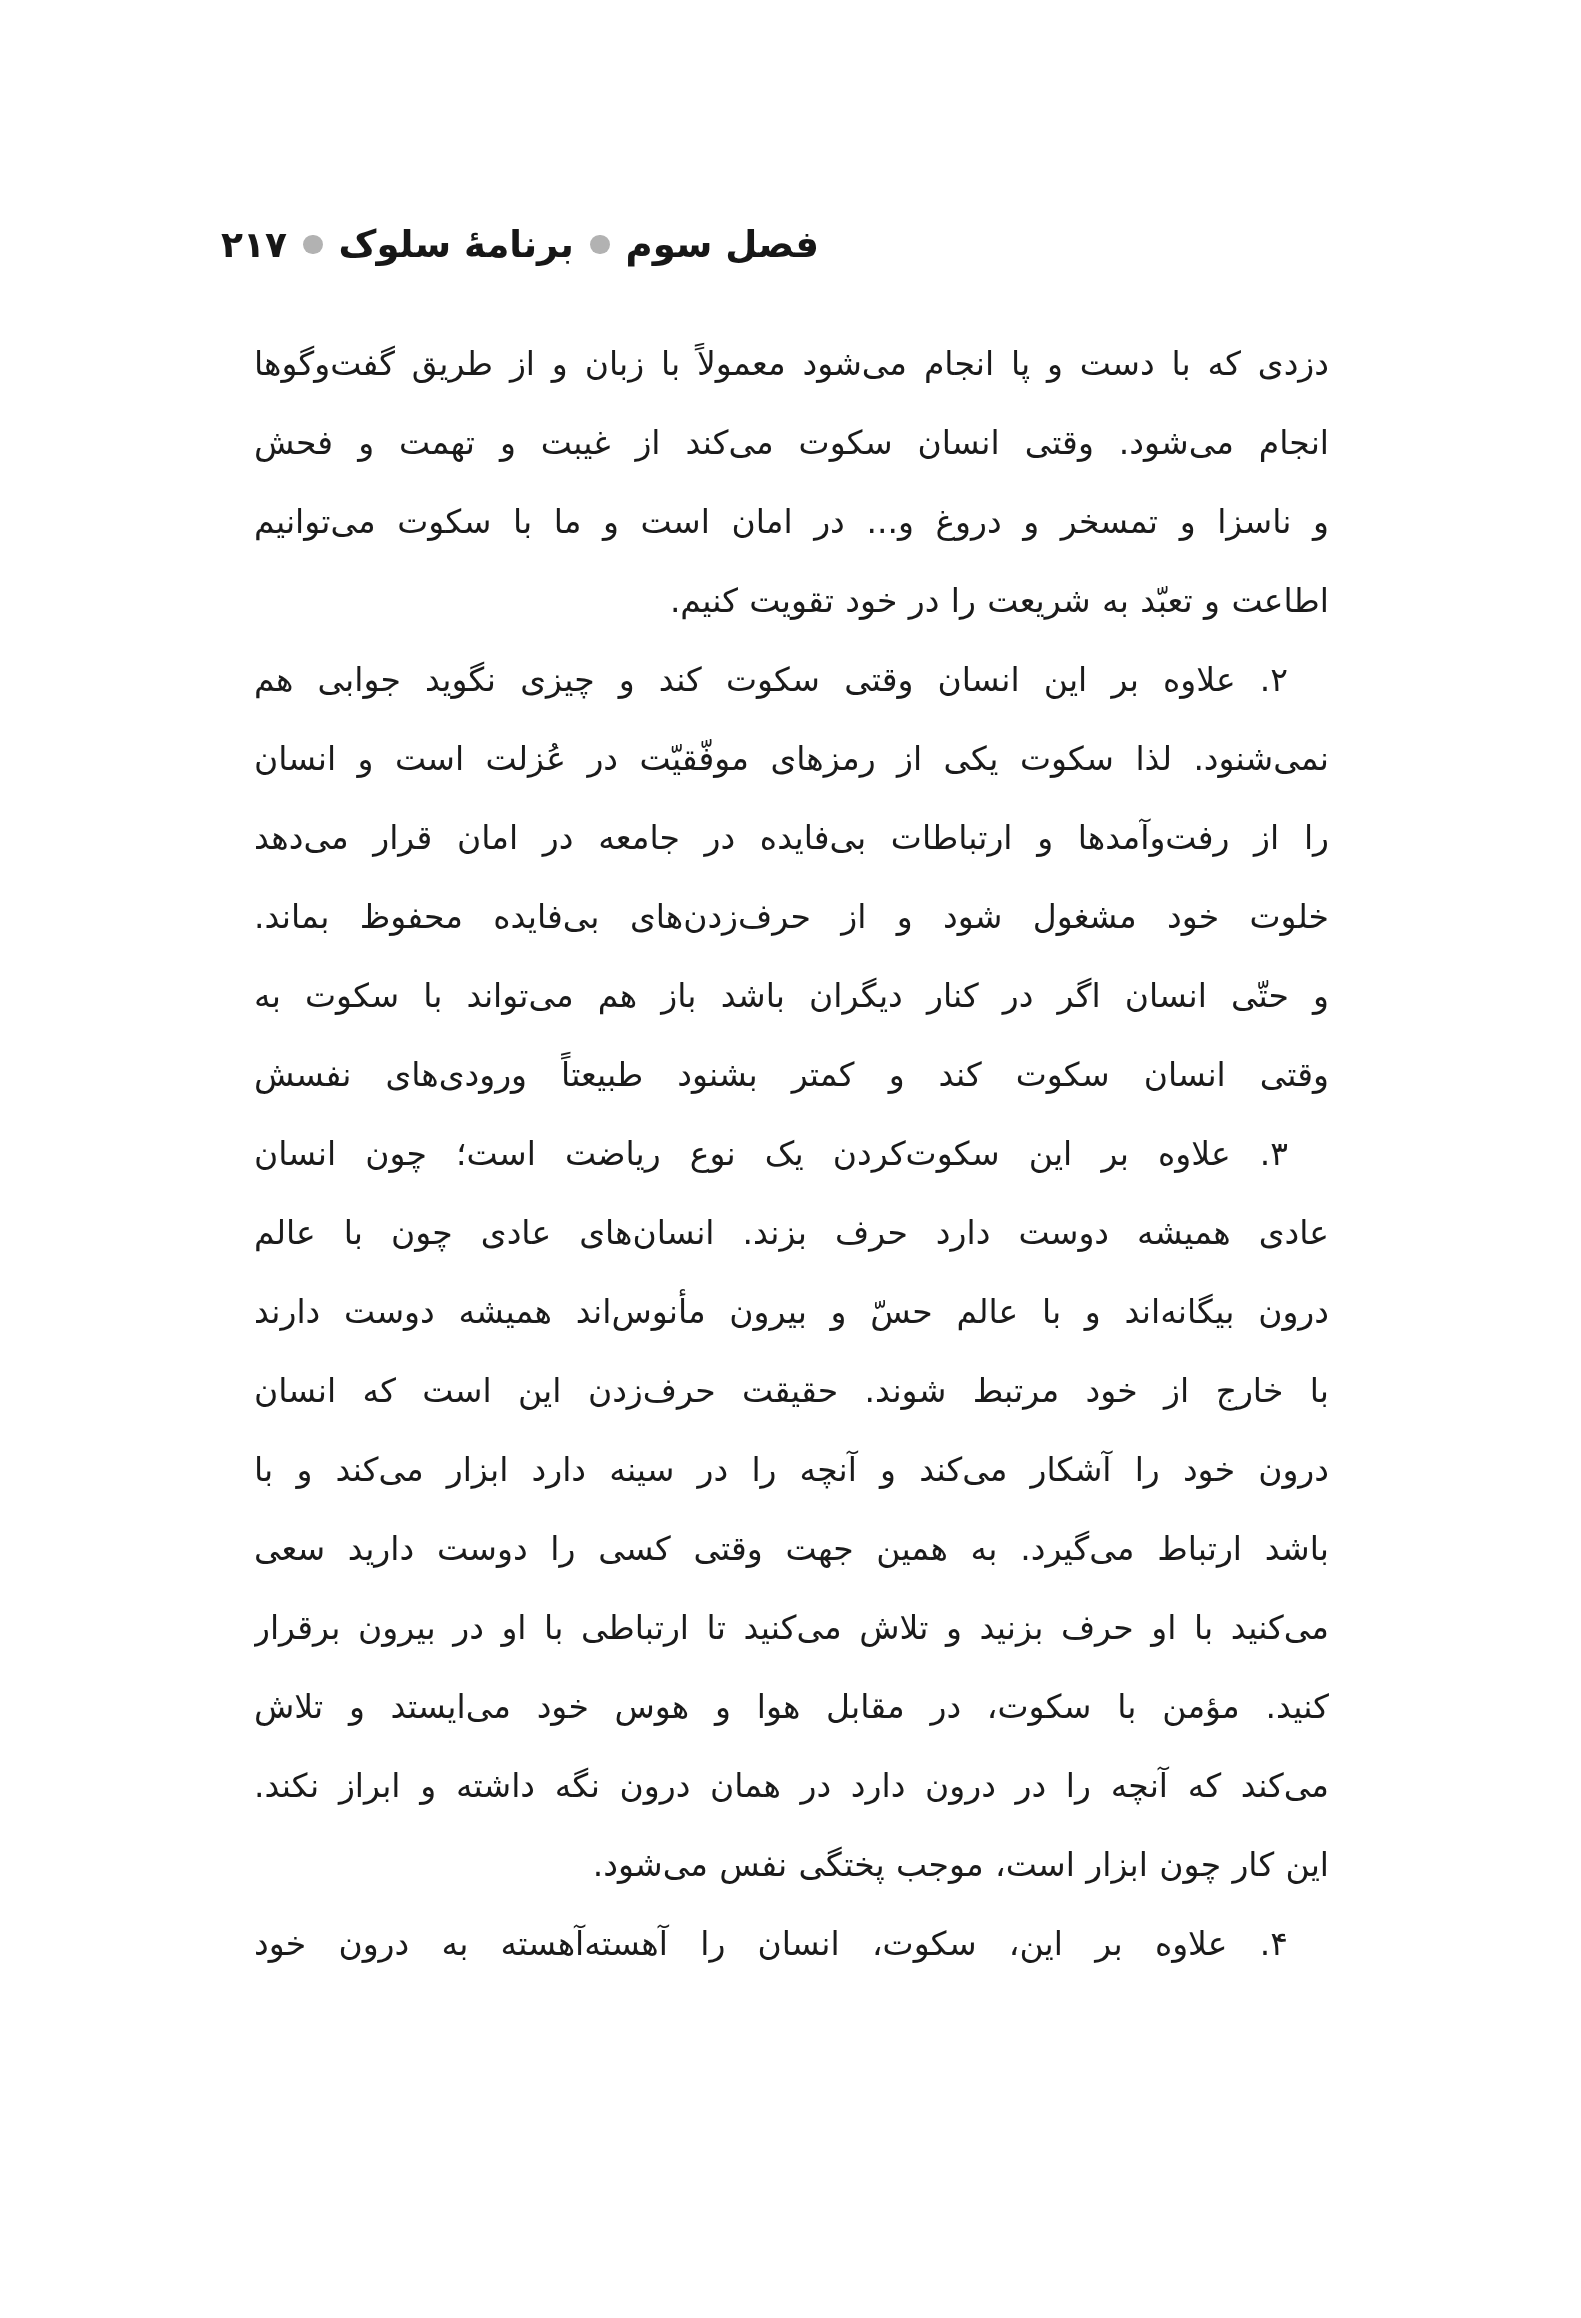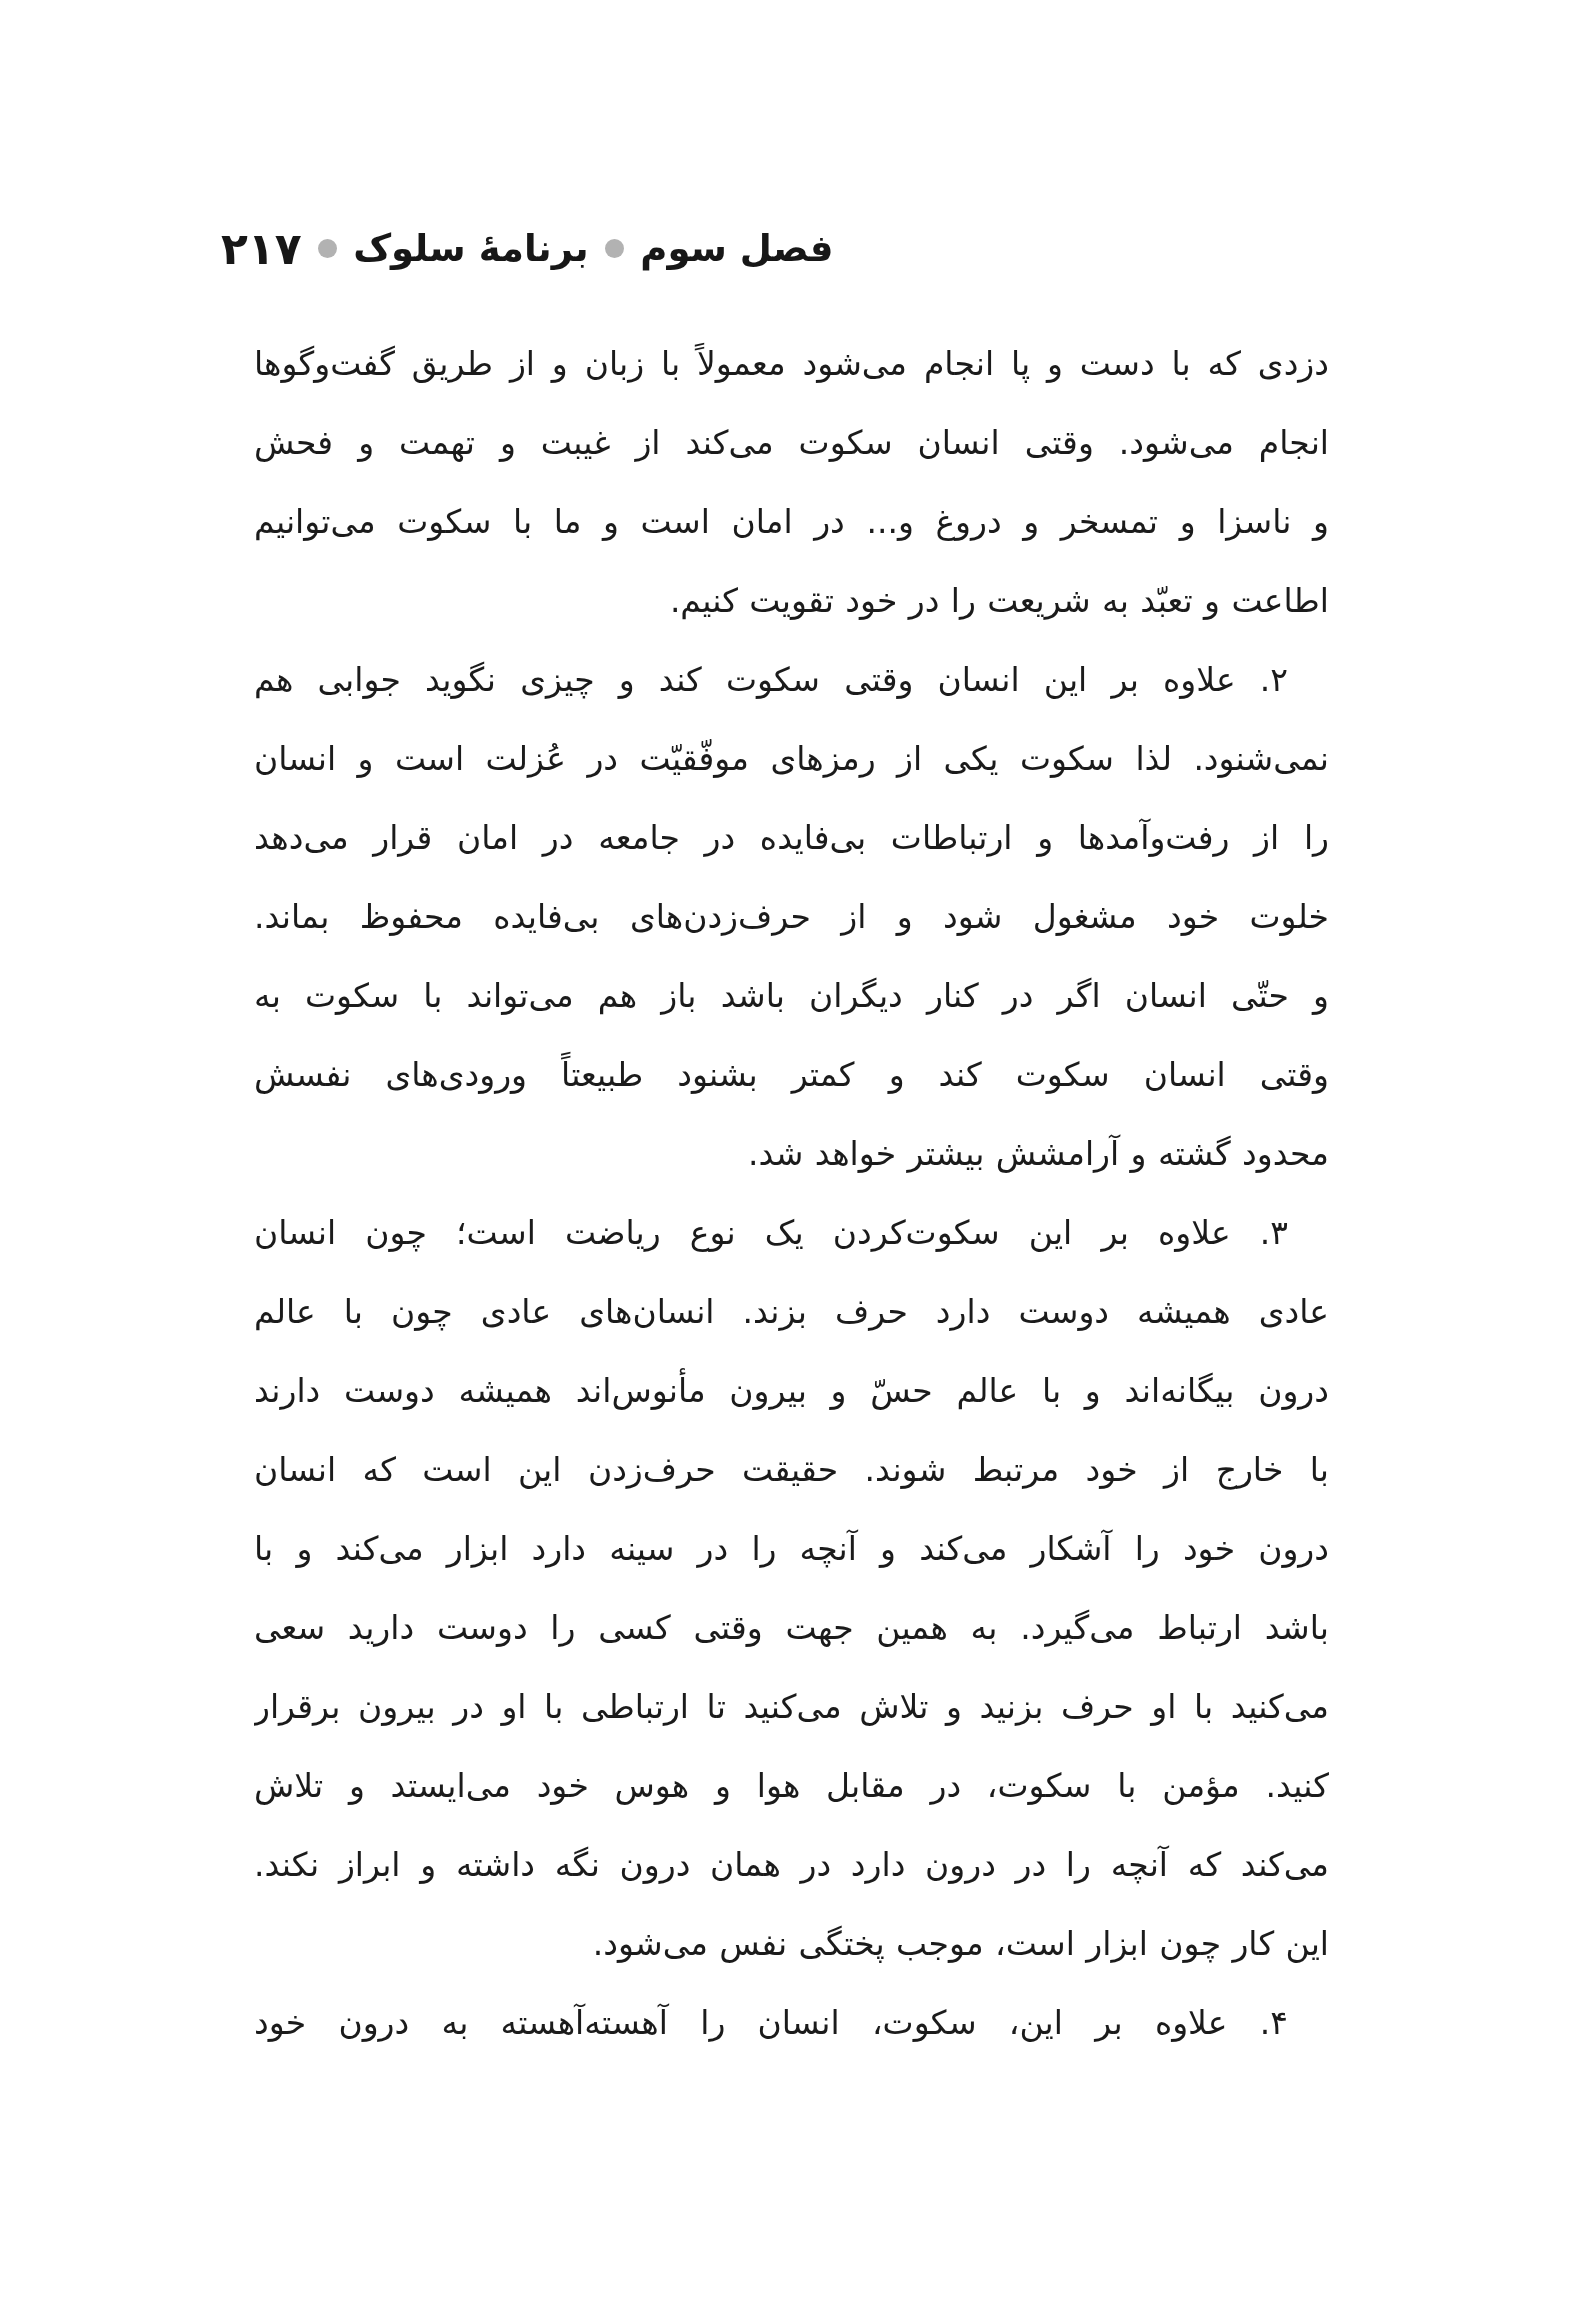--- a/index.html
+++ b/index.html
@@ -24,21 +24,21 @@
     color: #171717;
     white-space: nowrap;
   }
   .running-head .dot {
     width: 19.6px;
     height: 19.6px;
     border-radius: 50%;
     background: #b2b2b2;
     flex: 0 0 auto;
   }
-  .running-head .page-num { font-size: 44px; letter-spacing: 1.8px; }
+  .running-head .page-num { font-size: 36px; letter-spacing: 1.8px; }
   .text-block {
     position: absolute;
     top: 324px;
     right: 252px;
     width: 1075px;
     direction: rtl;
     font-size: 33px;
     line-height: 79px;
     color: #1b1b1b;
   }
@@ -72,21 +72,20 @@
       <div class="line">دزدی که با دست و پا انجام می‌شود معمولاً با زبان و از طریق گفت‌وگوها</div>
       <div class="line">انجام می‌شود. وقتی انسان سکوت می‌کند از غیبت و تهمت و فحش</div>
       <div class="line">و ناسزا و تمسخر و دروغ و... در امان است و ما با سکوت می‌توانیم</div>
       <div class="line para-end">اطاعت و تعبّد به شریعت را در خود تقویت کنیم.</div>
       <div class="line indent">۲. علاوه بر این انسان وقتی سکوت کند و چیزی نگوید جوابی هم</div>
       <div class="line">نمی‌شنود. لذا سکوت یکی از رمزهای موفّقیّت در عُزلت است و انسان</div>
       <div class="line">را از رفت‌وآمدها و ارتباطات بی‌فایده در جامعه در امان قرار می‌دهد</div>
       <div class="line">خلوت خود مشغول شود و از حرف‌زدن‌های بی‌فایده محفوظ بماند.</div>
       <div class="line">و حتّی انسان اگر در کنار دیگران باشد باز هم می‌تواند با سکوت به</div>
       <div class="line">وقتی انسان سکوت کند و کمتر بشنود طبیعتاً ورودی‌های نفسش</div>
-      <div class="line para-end">محدود گشته و آرامشش بیشتر خواهد شد.</div>
       <div class="line indent">۳. علاوه بر این سکوت‌کردن یک نوع ریاضت است؛ چون انسان</div>
       <div class="line">عادی همیشه دوست دارد حرف بزند. انسان‌های عادی چون با عالم</div>
       <div class="line">درون بیگانه‌اند و با عالم حسّ و بیرون مأنوس‌اند همیشه دوست دارند</div>
       <div class="line">با خارج از خود مرتبط شوند. حقیقت حرف‌زدن این است که انسان</div>
       <div class="line">درون خود را آشکار می‌کند و آنچه را در سینه دارد ابزار می‌کند و با</div>
       <div class="line">باشد ارتباط می‌گیرد. به همین جهت وقتی کسی را دوست دارید سعی</div>
       <div class="line">می‌کنید با او حرف بزنید و تلاش می‌کنید تا ارتباطی با او در بیرون برقرار</div>
       <div class="line">کنید. مؤمن با سکوت، در مقابل هوا و هوس خود می‌ایستد و تلاش</div>
       <div class="line">می‌کند که آنچه را در درون دارد در همان درون نگه داشته و ابراز نکند.</div>
       <div class="line para-end">این کار چون ابزار است، موجب پختگی نفس می‌شود.</div>

